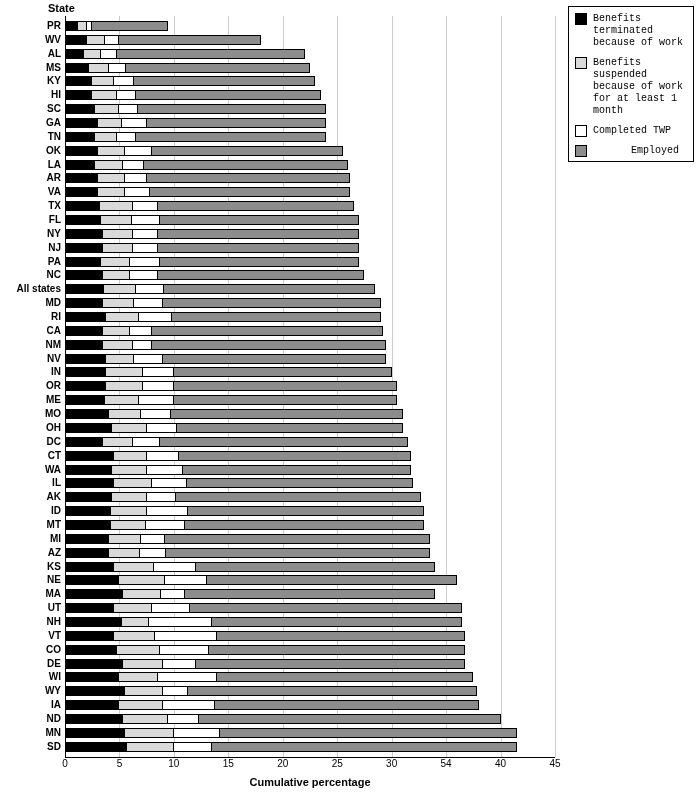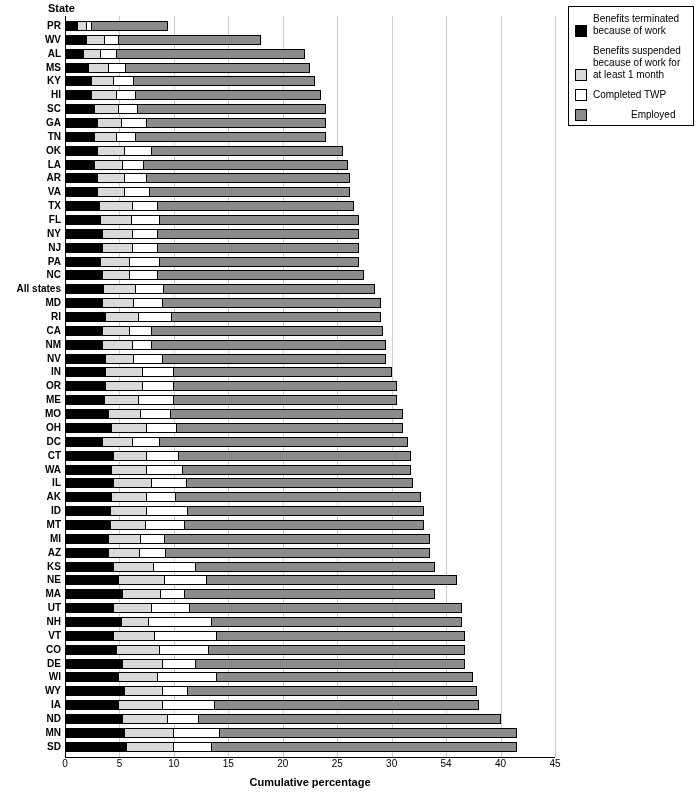--- a/index.html
+++ b/index.html
@@ -117,23 +117,24 @@
     right: 6px;
     top: 6px;
     width: 126px;
     border: 1px solid #000;
     padding: 6px 6px 4px 6px;
     background: #fff;
     font-size: 10px;
   }
   .legend-item {
     display: flex;
-    align-items: flex-end;
+    align-items: flex-start;
     margin-bottom: 8px;
     line-height: 1.2;
+    font-family: Liberation Mono, monospace;
   }
   .legend-item:last-child { margin-bottom: 0; gap: 38px; }
   .swatch {
     width: 12px;
     height: 12px;
     border: 1px solid #000;
     flex-shrink: 0;
     margin-right: 6px;
   }
   .sw0 { background: #000; }

